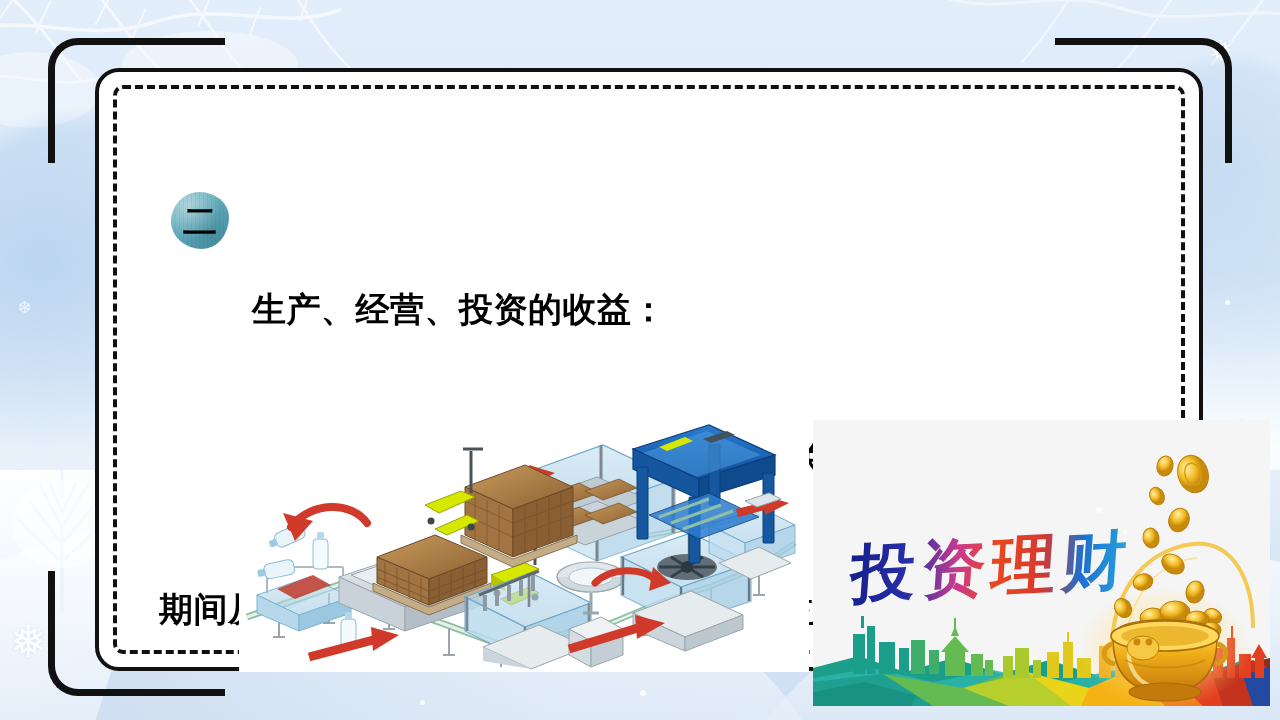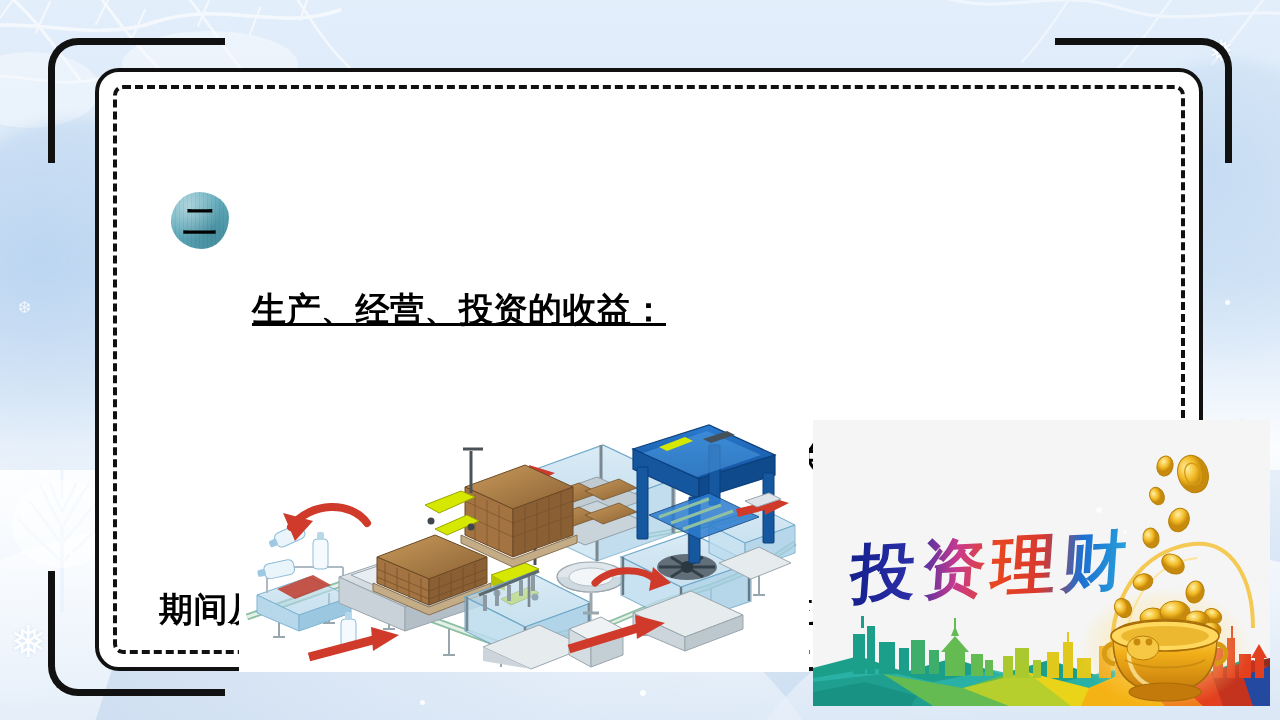--- a/index.html
+++ b/index.html
@@ -202,21 +202,21 @@
     top: 112px;
     width: 985px;
     color: #000000;
     font-size: 34px;
     line-height: 50px;
     font-weight: 600;
     letter-spacing: .5px;
     white-space: pre-wrap;
   }
   .tline { display: block; }
-  .tline.l1 { padding-left: 93px; text-decoration: underline; }
+  .tline.l1 { padding-left: 93px; }
   .tline.l2 { padding-left: 115px; }
   .tline.l3 { padding-left: 0px; }
 
   
   #img-production {
     position: absolute;
     left: 140px;
     top: 345px;
     width: 570px;
     height: 255px;

